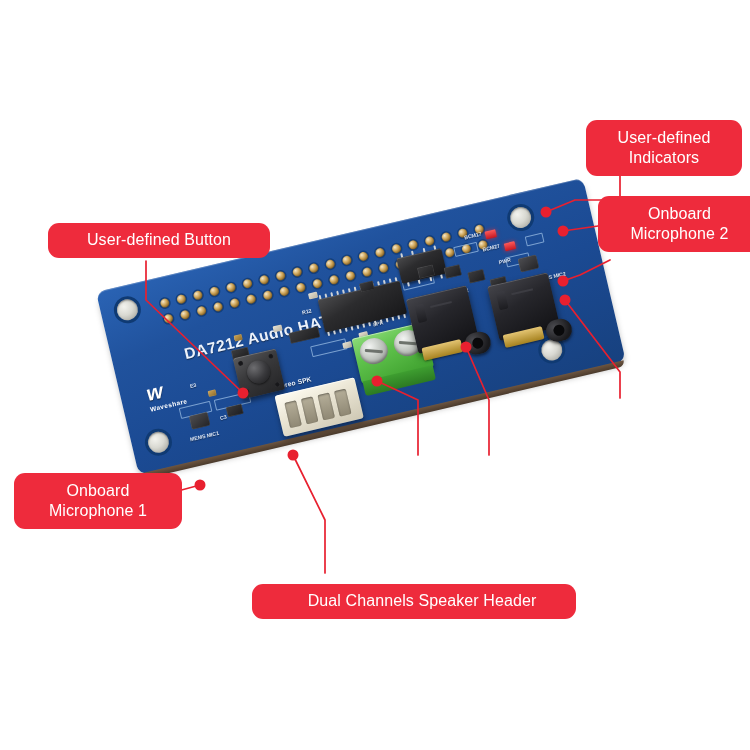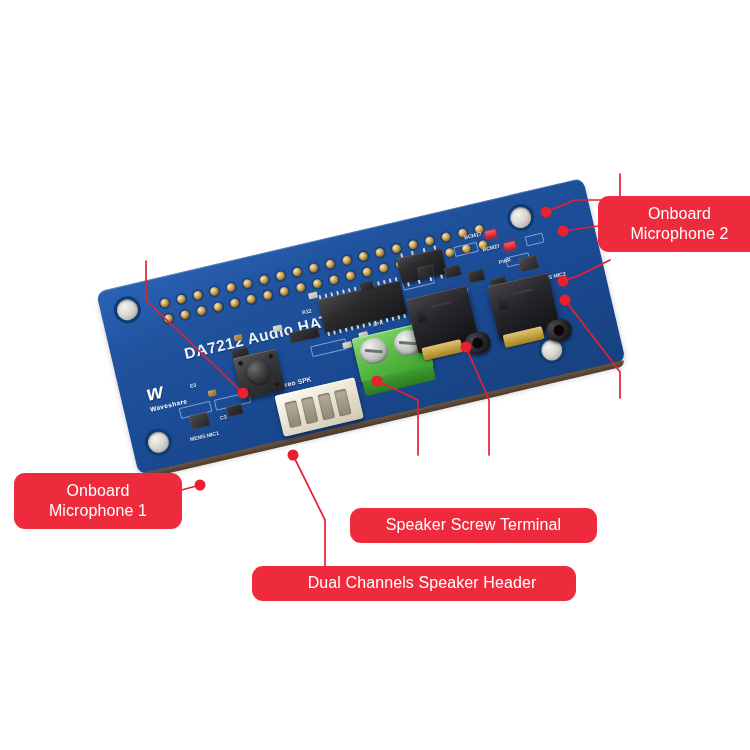--- a/index.html
+++ b/index.html
@@ -349,27 +349,29 @@
   <div class="dot" style="left:546px; top:212px;"></div>
   <div class="dot" style="left:563px; top:231px;"></div>
   <div class="dot" style="left:563px; top:281px;"></div>
   <div class="dot" style="left:243px; top:393px;"></div>
   <div class="dot" style="left:565px; top:300px;"></div>
   <div class="dot" style="left:466px; top:347px;"></div>
   <div class="dot" style="left:377px; top:381px;"></div>
   <div class="dot" style="left:293px; top:455px;"></div>
   <div class="dot" style="left:200px; top:485px;"></div>
 
+  <div class="callout two" style="left:586px; top:120px; width:128px;">User-defined
+Indicators</div>
 
   <div class="callout two" style="left:598px; top:196px; width:135px;">Onboard
 Microphone 2</div>
 
-
-
-
-  <div class="callout" style="left:350px; top:508px; width:221px;">Speaker Screw Terminal</div>
-
-  <div class="callout" style="left:252px; top:566px; width:282px;padding-left:29px;">Dual Channels Speaker Header</div>
+  <div class="callout" style="left:48px; top:223px; width:196px;">User-defined Button</div>
+
+
+
+
+  <div class="callout" style="left:252px; top:584px; width:282px;padding-left:29px;">Dual Channels Speaker Header</div>
 
   <div class="callout two" style="left:14px; top:473px; width:140px;">Onboard
 Microphone 1</div>
 
 </div>
 
 </body></html>

